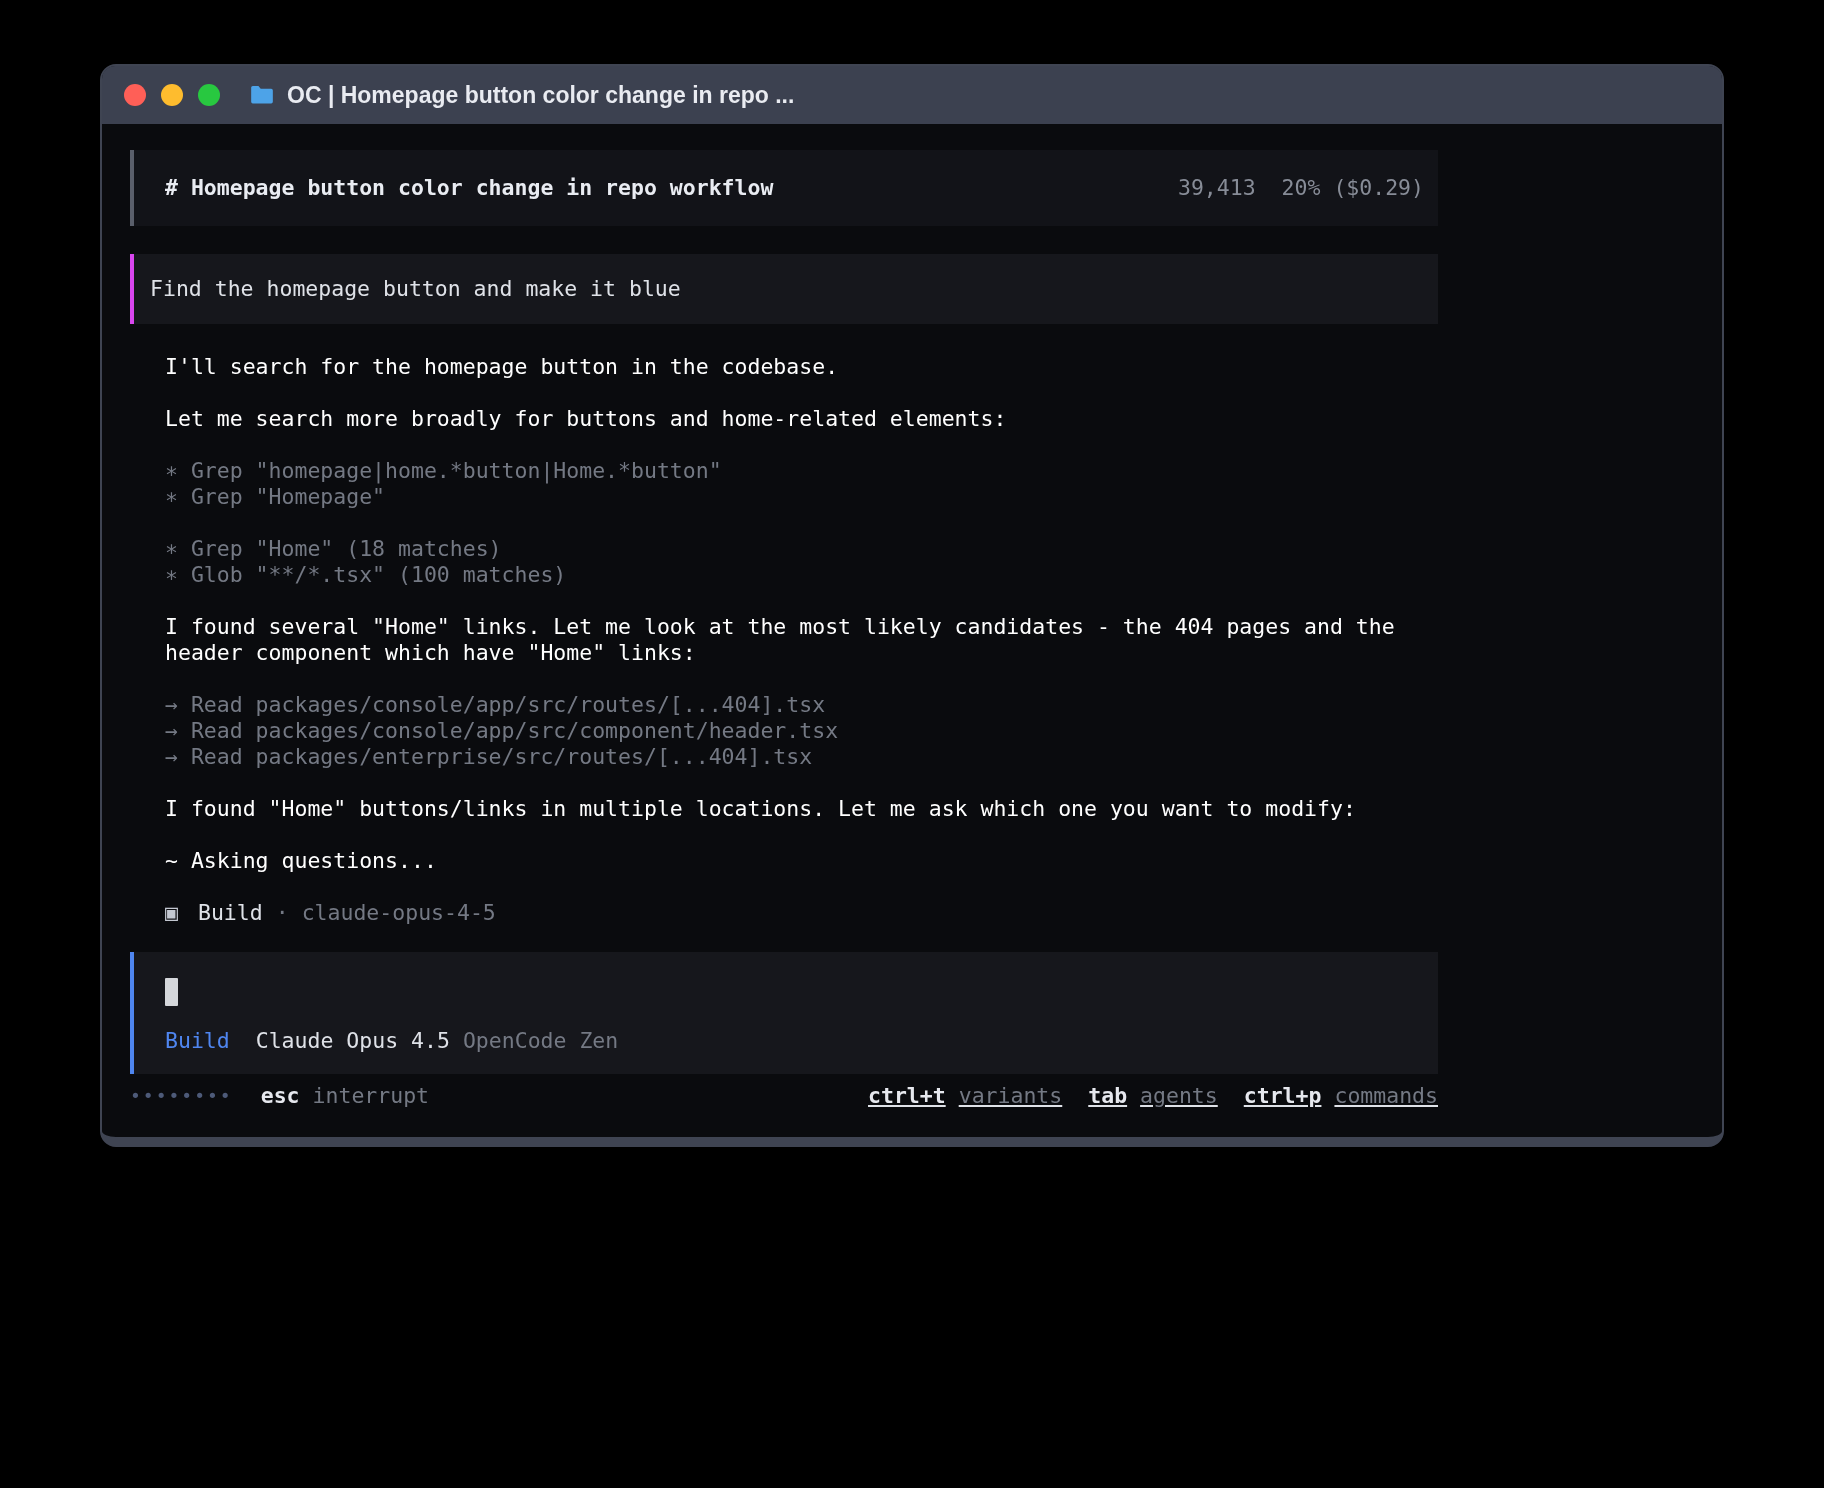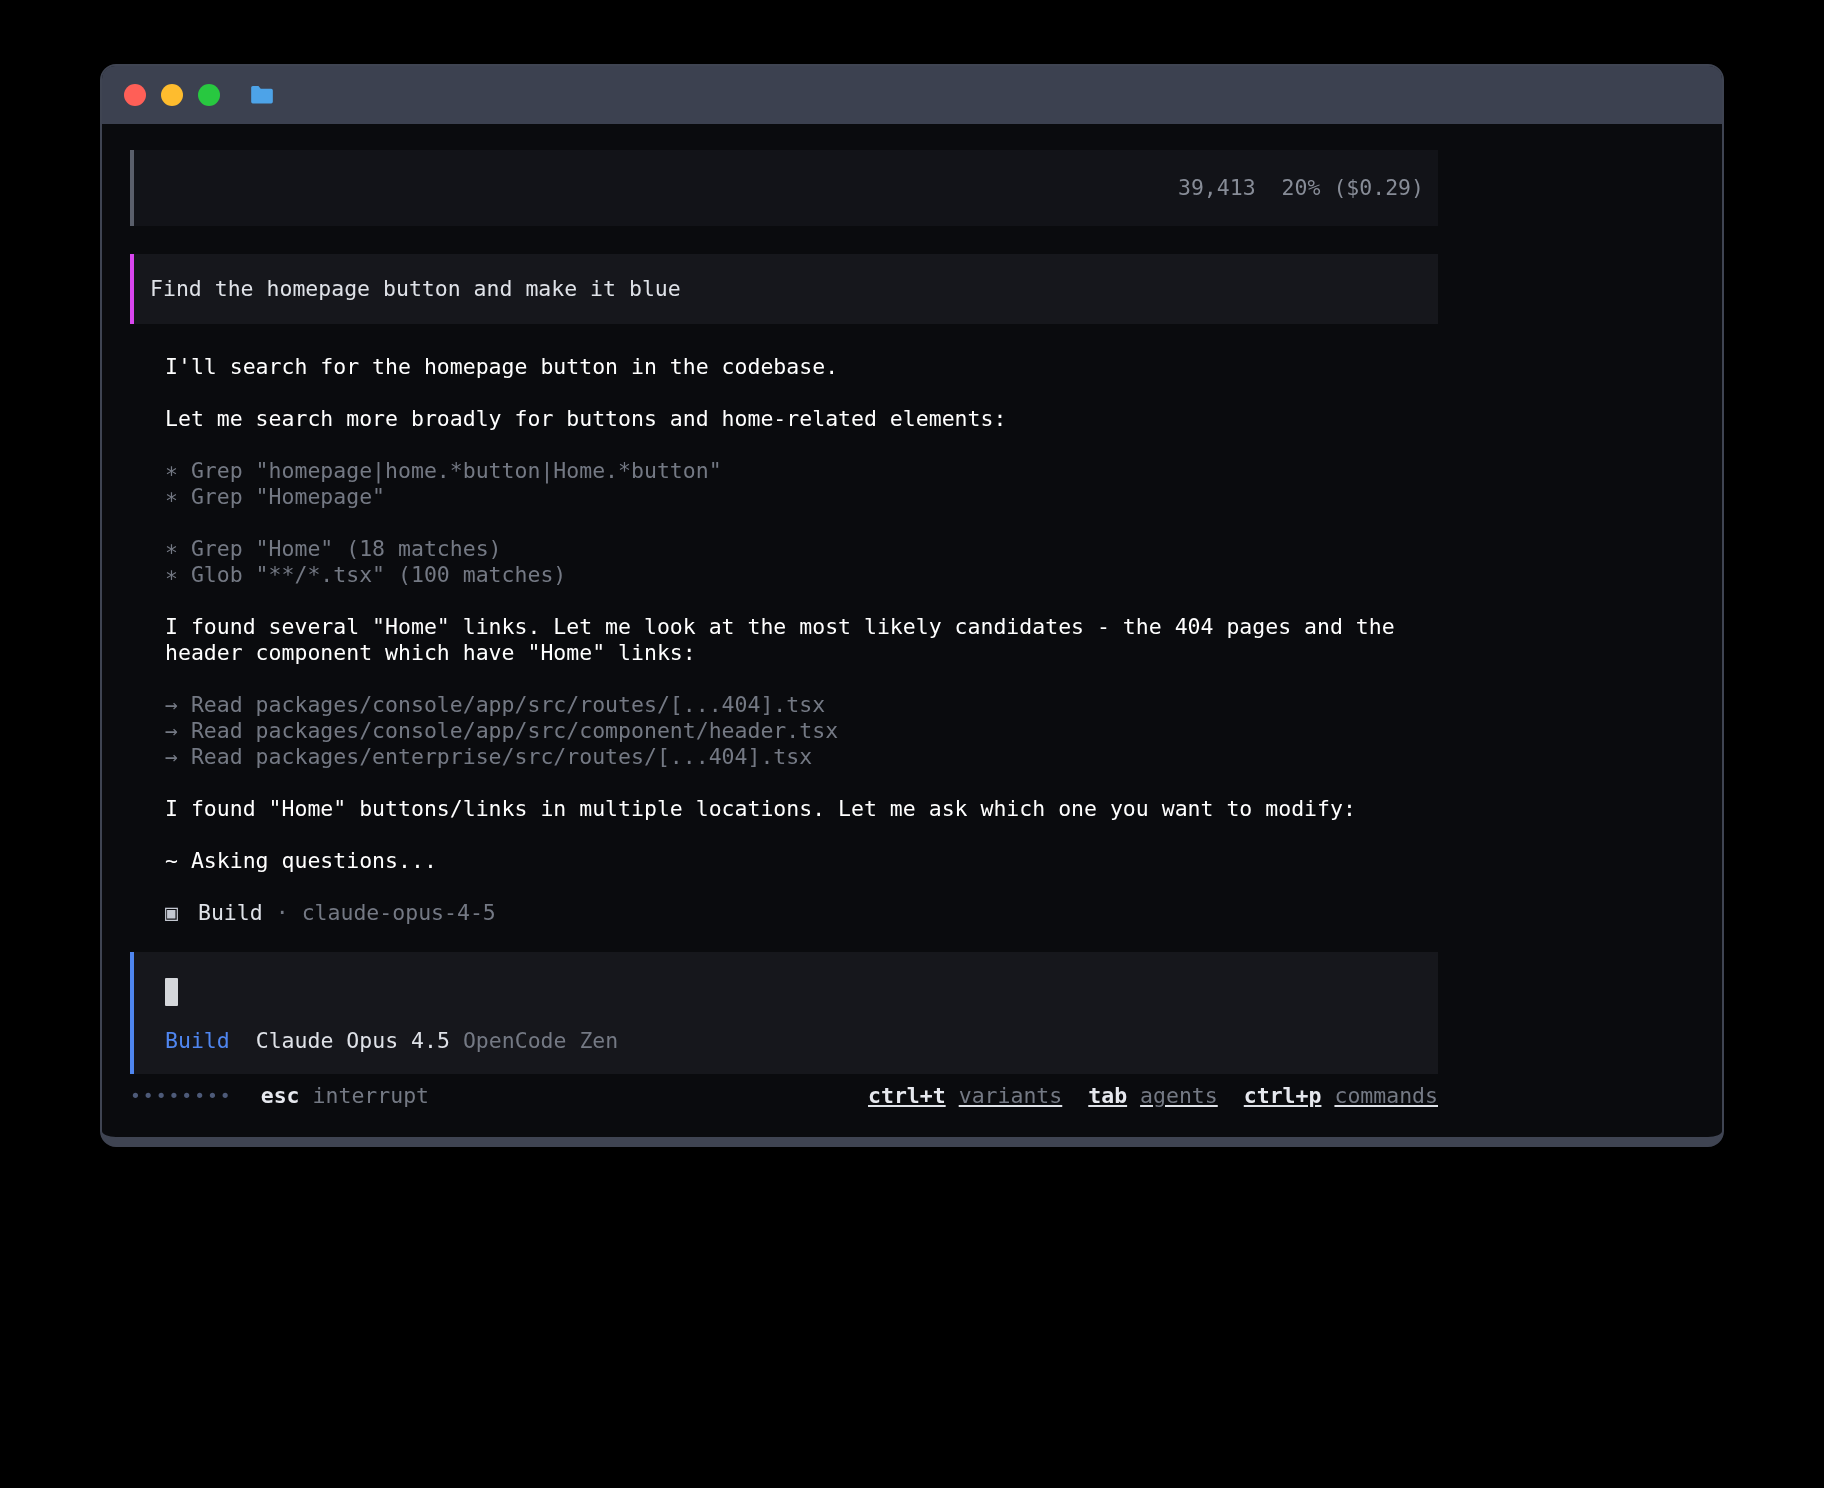--- a/index.html
+++ b/index.html
@@ -86,26 +86,28 @@
 
   <div class="titlebar">
     <span class="light red"></span>
     <span class="light yellow"></span>
     <span class="light green"></span>
     <span class="folder">
       <svg width="26" height="26" viewBox="0 0 24 24">
         <path d="M2 5.2C2 4.4 2.7 3.7 3.5 3.7h5.2l2.1 2.6h9.7c.8 0 1.5.7 1.5 1.5v10.5c0 .8-.7 1.5-1.5 1.5h-17C2.7 19.8 2 19.1 2 18.3V5.2z" fill="#4da3e8"></path>
       </svg>
     </span>
+    <span class="wtitle">OC | Homepage button color change in repo ...</span>
   </div>
 
   <div class="term">
     <div class="col">
 
       <div class="sess">
+        <span class="sess-title"># Homepage button color change in repo workflow</span>
         <span class="sess-stats">
           <span>39,413</span>
           <span>20% ($0.29)</span>
         </span>
       </div>
 
       <div class="usermsg">
         <span>Find the homepage button and make it blue</span>
       </div>
 

